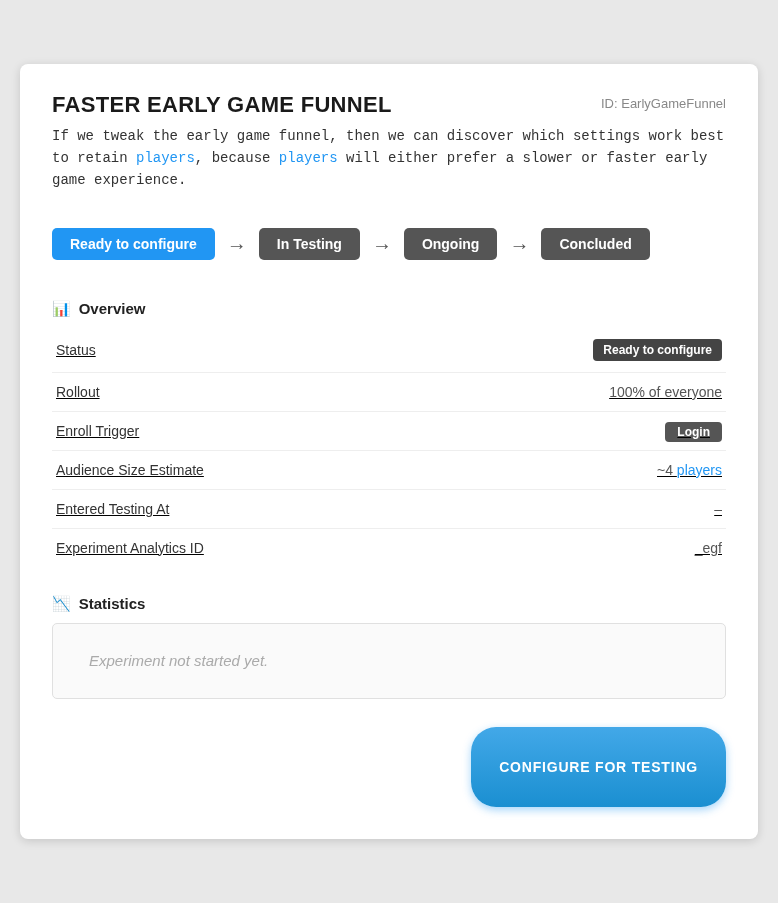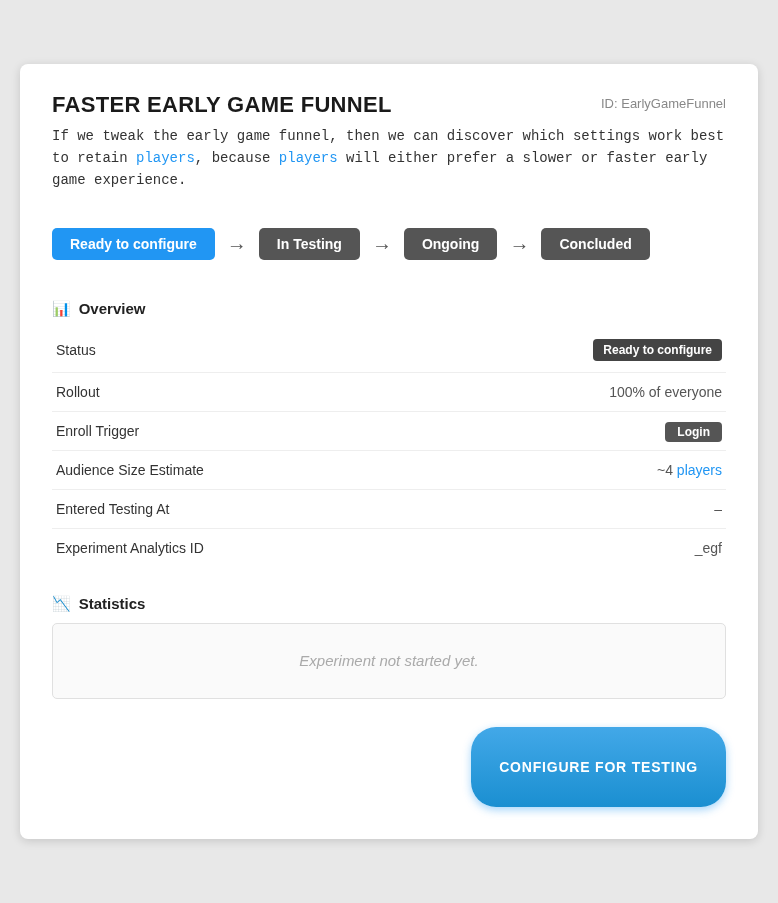--- a/index.html
+++ b/index.html
@@ -88,20 +88,21 @@
       gap: 8px;
       margin-bottom: 10px;
     }
     .section-icon {
       font-size: 15px;
     }
     .overview-table {
       width: 100%;
       border-collapse: collapse;
       margin-bottom: 28px;
+      text-decoration: underline;
     }
     .overview-table tr {
       border-bottom: 1px solid #eee;
     }
     .overview-table tr:last-child {
       border-bottom: none;
     }
     .overview-table td {
       padding: 11px 4px;
       font-size: 14px;
@@ -139,22 +140,21 @@
     }
     .infinity-symbol {
       font-size: 18px;
       color: #2196F3;
     }
 
     
     .statistics-box {
       border: 1px solid #e0e0e0;
       border-radius: 5px;
-      padding: 28px 20px;
-      text-align: center;
+      padding: 28px 36px;
       margin-bottom: 28px;
       background: #fafafa;
     }
     .statistics-placeholder {
       font-size: 15px;
       color: #aaa;
       font-style: italic;
     }
 
     

